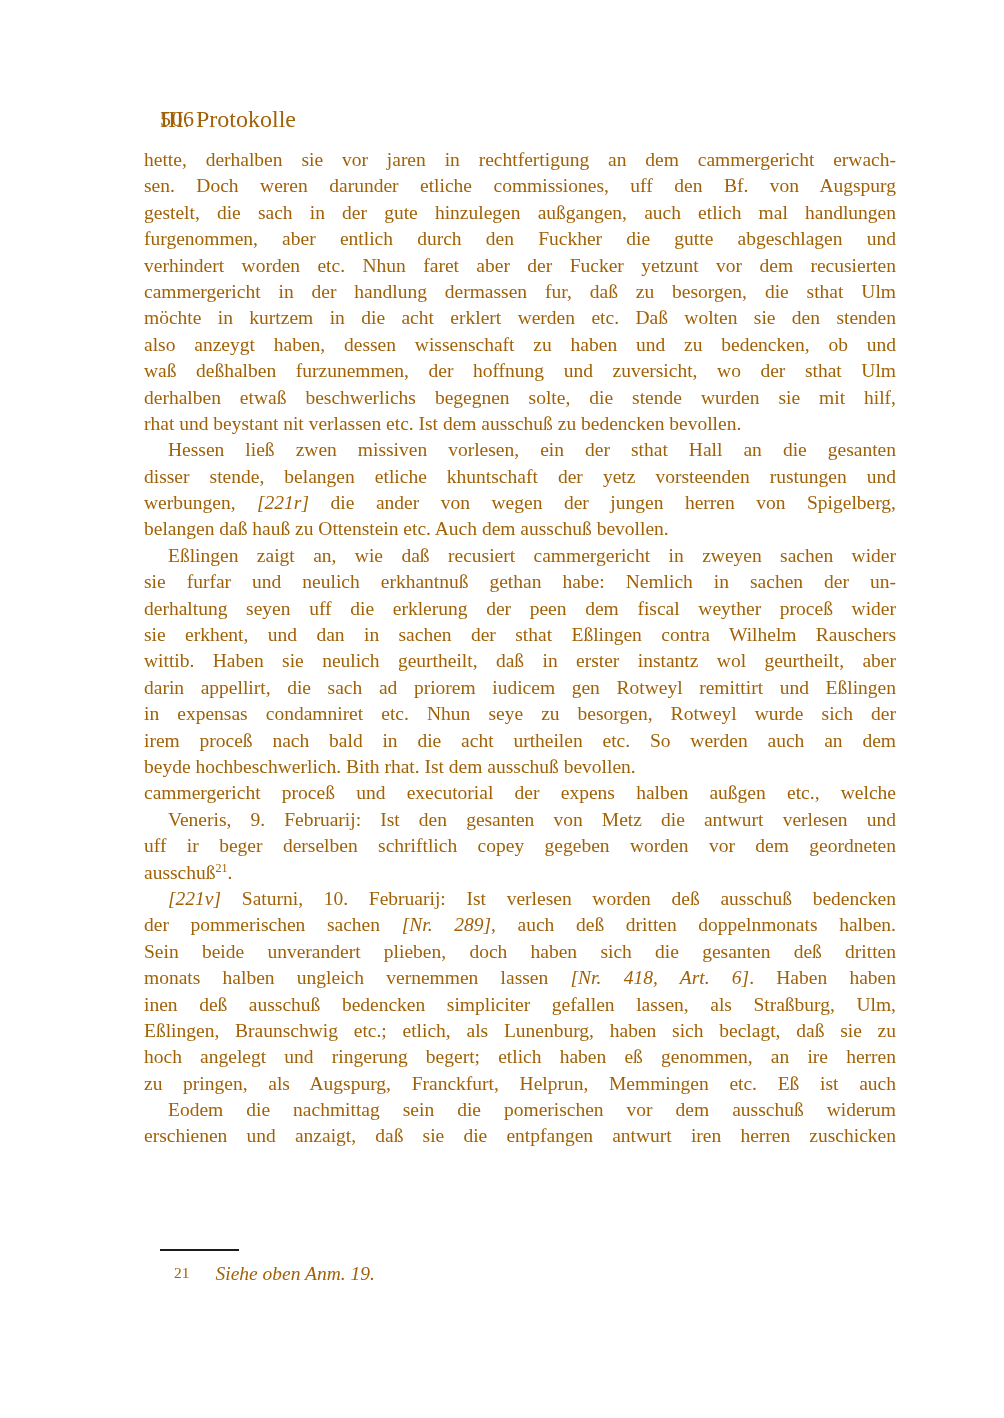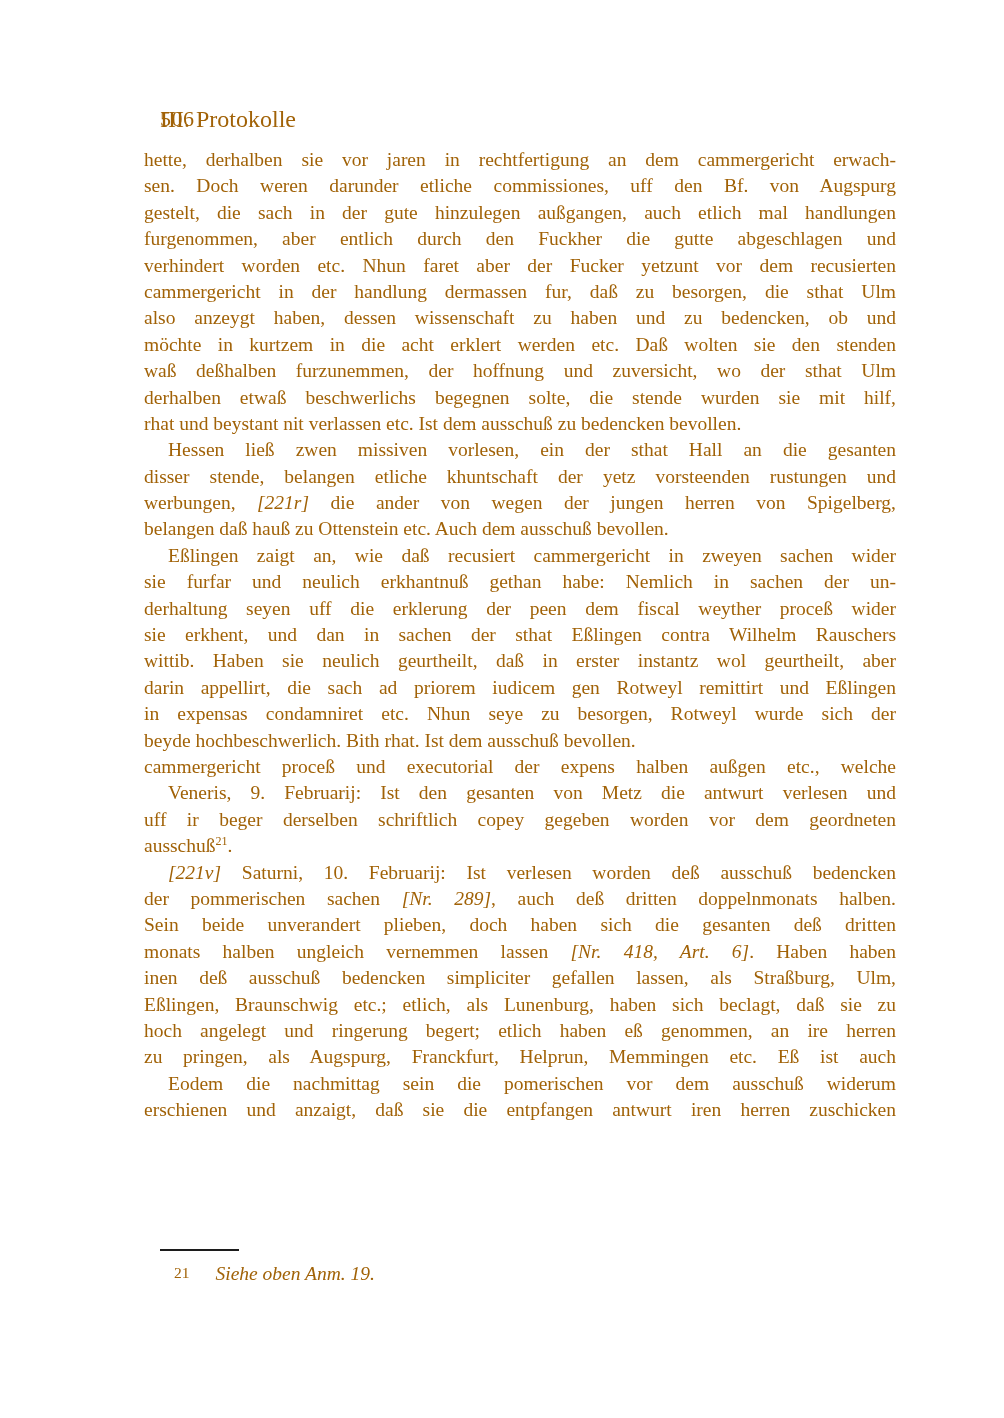--- a/index.html
+++ b/index.html
@@ -99,36 +99,37 @@
     <span class="runtitle">III. Protokolle</span>
   </div>
 
   <div class="textblock">
       <div class="line"><span>hette, derhalben sie vor jaren in rechtfertigung an dem cammergericht erwach-</span></div>
       <div class="line"><span>sen. Doch weren darunder etliche commissiones, uff den Bf. von Augspurg</span></div>
       <div class="line"><span>gestelt, die sach in der gute hinzulegen außgangen, auch etlich mal handlungen</span></div>
       <div class="line"><span>furgenommen, aber entlich durch den Fuckher die gutte abgeschlagen und</span></div>
       <div class="line"><span>verhindert worden etc. Nhun faret aber der Fucker yetzunt vor dem recusierten</span></div>
       <div class="line"><span>cammergericht in der handlung dermassen fur, daß zu besorgen, die sthat Ulm</span></div>
+      <div class="line"><span>möchte in kurtzem in die acht erklert werden etc. Daß wolten sie den stenden</span></div>
       <div class="line"><span>also anzeygt haben, dessen wissenschaft zu haben und zu bedencken, ob und</span></div>
-      <div class="line"><span>möchte in kurtzem in die acht erklert werden etc. Daß wolten sie den stenden</span></div>
       <div class="line"><span>waß deßhalben furzunemmen, der hoffnung und zuversicht, wo der sthat Ulm</span></div>
       <div class="line"><span>derhalben etwaß beschwerlichs begegnen solte, die stende wurden sie mit hilf,</span></div>
       <div class="line lastline"><span>rhat und beystant nit verlassen etc. Ist dem ausschuß zu bedencken bevollen.</span></div>
       <div class="line indent"><span>Hessen ließ zwen missiven vorlesen, ein der sthat Hall an die gesanten</span></div>
       <div class="line"><span>disser stende, belangen etliche khuntschaft der yetz vorsteenden rustungen und</span></div>
       <div class="line"><span>werbungen, </span><span class="it">[221r]</span><span> die ander von wegen der jungen herren von Spigelberg,</span></div>
       <div class="line lastline"><span>belangen daß hauß zu Ottenstein etc. Auch dem ausschuß bevollen.</span></div>
       <div class="line indent"><span>Eßlingen zaigt an, wie daß recusiert cammergericht in zweyen sachen wider</span></div>
       <div class="line"><span>sie furfar und neulich erkhantnuß gethan habe: Nemlich in sachen der un-</span></div>
       <div class="line"><span>derhaltung seyen uff die erklerung der peen dem fiscal weyther proceß wider</span></div>
       <div class="line"><span>sie erkhent, und dan in sachen der sthat Eßlingen contra Wilhelm Rauschers</span></div>
       <div class="line"><span>wittib. Haben sie neulich geurtheilt, daß in erster instantz wol geurtheilt, aber</span></div>
       <div class="line"><span>darin appellirt, die sach ad priorem iudicem gen Rotweyl remittirt und Eßlingen</span></div>
       <div class="line"><span>in expensas condamniret etc. Nhun seye zu besorgen, Rotweyl wurde sich der</span></div>
+      <div class="line"><span>irem proceß nach bald in die acht urtheilen etc. So werden auch an dem</span></div>
       <div class="line lastline"><span>beyde hochbeschwerlich. Bith rhat. Ist dem ausschuß bevollen.</span></div>
       <div class="line"><span>cammergericht proceß und executorial der expens halben außgen etc., welche</span></div>
       <div class="line indent"><span>Veneris, 9. Februarij: Ist den gesanten von Metz die antwurt verlesen und</span></div>
       <div class="line"><span>uff ir beger derselben schriftlich copey gegeben worden vor dem geordneten</span></div>
       <div class="line lastline"><span>ausschuß</span><sup>21</sup><span>.</span></div>
       <div class="line indent"><span class="it">[221v]</span><span> Saturni, 10. Februarij: Ist verlesen worden deß ausschuß bedencken</span></div>
       <div class="line"><span>der pommerischen sachen </span><span class="it">[Nr. 289]</span><span>, auch deß dritten doppelnmonats halben.</span></div>
       <div class="line"><span>Sein beide unverandert plieben, doch haben sich die gesanten deß dritten</span></div>
       <div class="line"><span>monats halben ungleich vernemmen lassen </span><span class="it">[Nr. 418, Art. 6]</span><span>. Haben haben</span></div>
       <div class="line"><span>inen deß ausschuß bedencken simpliciter gefallen lassen, als Straßburg, Ulm,</span></div>

